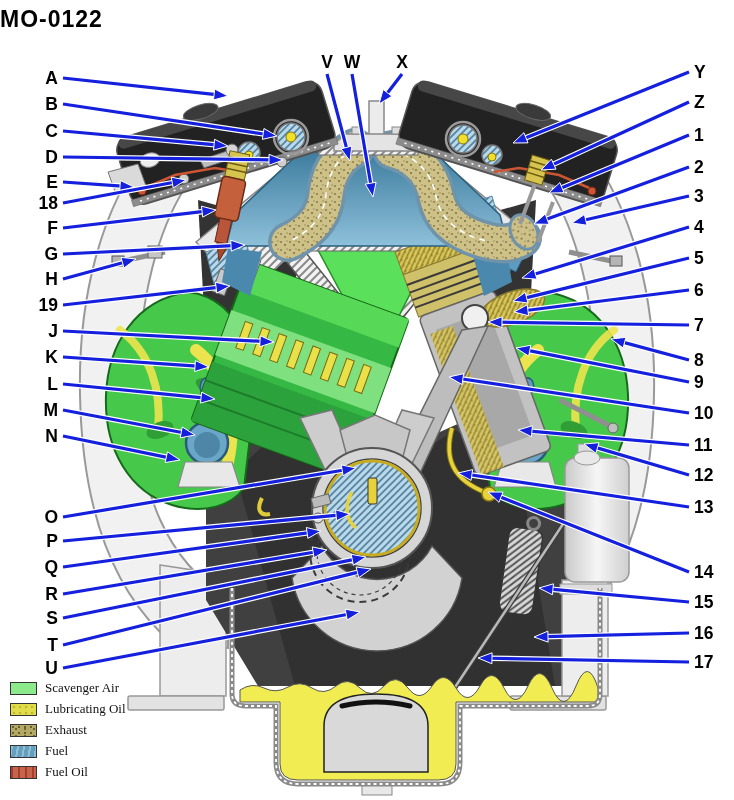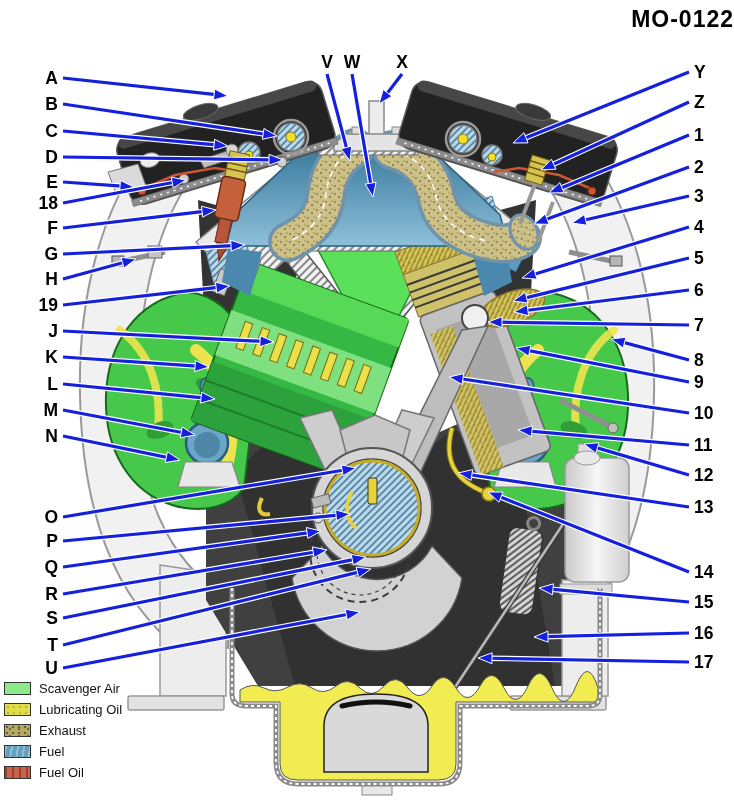--- a/index.html
+++ b/index.html
@@ -1,21 +1,21 @@
 <!DOCTYPE html>
 <html><head>
 <meta charset="utf-8">
 <style>
   html,body{margin:0;padding:0;background:#fff;}
   #stage{position:relative;width:734px;height:800px;background:#fff;overflow:hidden;
          font-family:"Liberation Sans","DejaVu Sans",sans-serif;}
-  #title{position:absolute;top:6px;left:0;width:100%;text-align:right;
+  #title{position:absolute;top:6px;left:0;width:100%;text-align:left;
          font-size:23px;font-weight:bold;color:#000;letter-spacing:1px;}
   #engine-svg{position:absolute;top:0;left:0;}
-  #legend{position:absolute;left:4px;top:681px;display:flex;flex-direction:column;gap:7px;}
+  #legend{position:absolute;left:10px;top:681px;display:flex;flex-direction:column;gap:7px;font-family:Liberation Serif, serif;}
   .legend-row{display:flex;align-items:center;gap:8px;height:14px;}
   .swatch{width:27px;height:13px;border:1.5px solid #333;box-sizing:border-box;flex:0 0 auto;}
   .legend-label{font-size:13px;color:#111;white-space:nowrap;}
   .pat-dots{background-image:radial-gradient(circle at 3px 3px, rgba(120,110,20,.35) 1px, transparent 1.6px);background-size:6px 6px;}
   .pat-speckle{background-image:radial-gradient(circle at 2px 2px, rgba(70,62,30,.7) 1.1px, transparent 1.5px),
                radial-gradient(circle at 5px 4px, rgba(50,45,20,.55) 1px, transparent 1.4px);background-size:6px 6px,9px 7px;}
   .pat-streaks{background-image:repeating-linear-gradient(100deg, rgba(255,255,255,.3) 0 2px, transparent 2px 6px);}
   .pat-bars{background-image:repeating-linear-gradient(90deg, rgba(150,25,15,.55) 0 2px, transparent 2px 7px);}
   .callout-text{font-size:17.5px;font-weight:bold;fill:#000;}
 </style>

